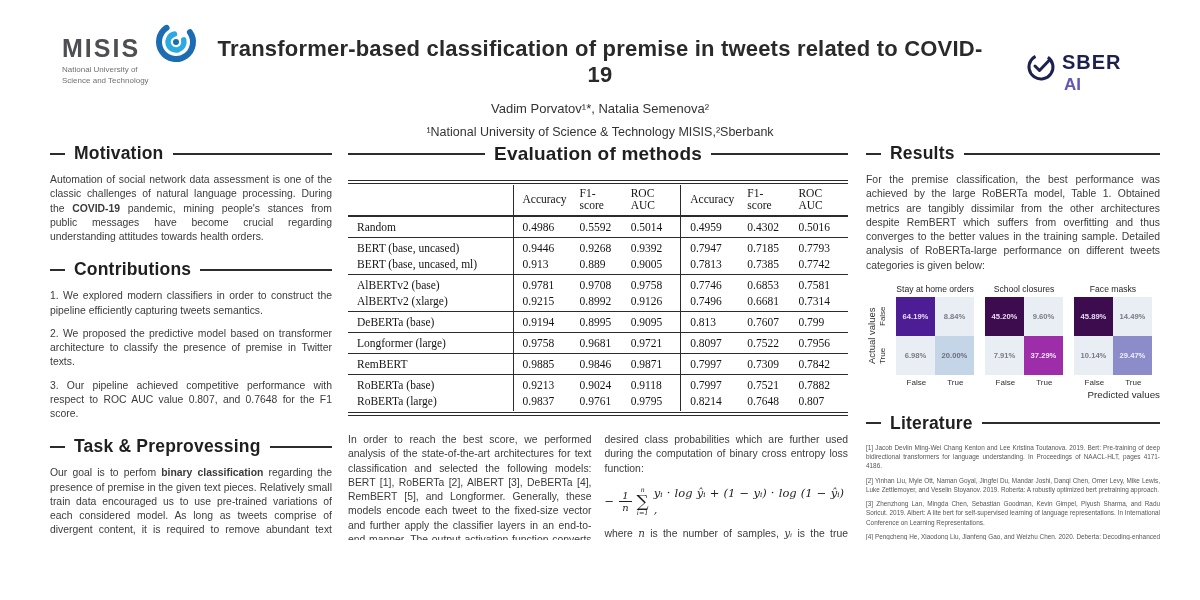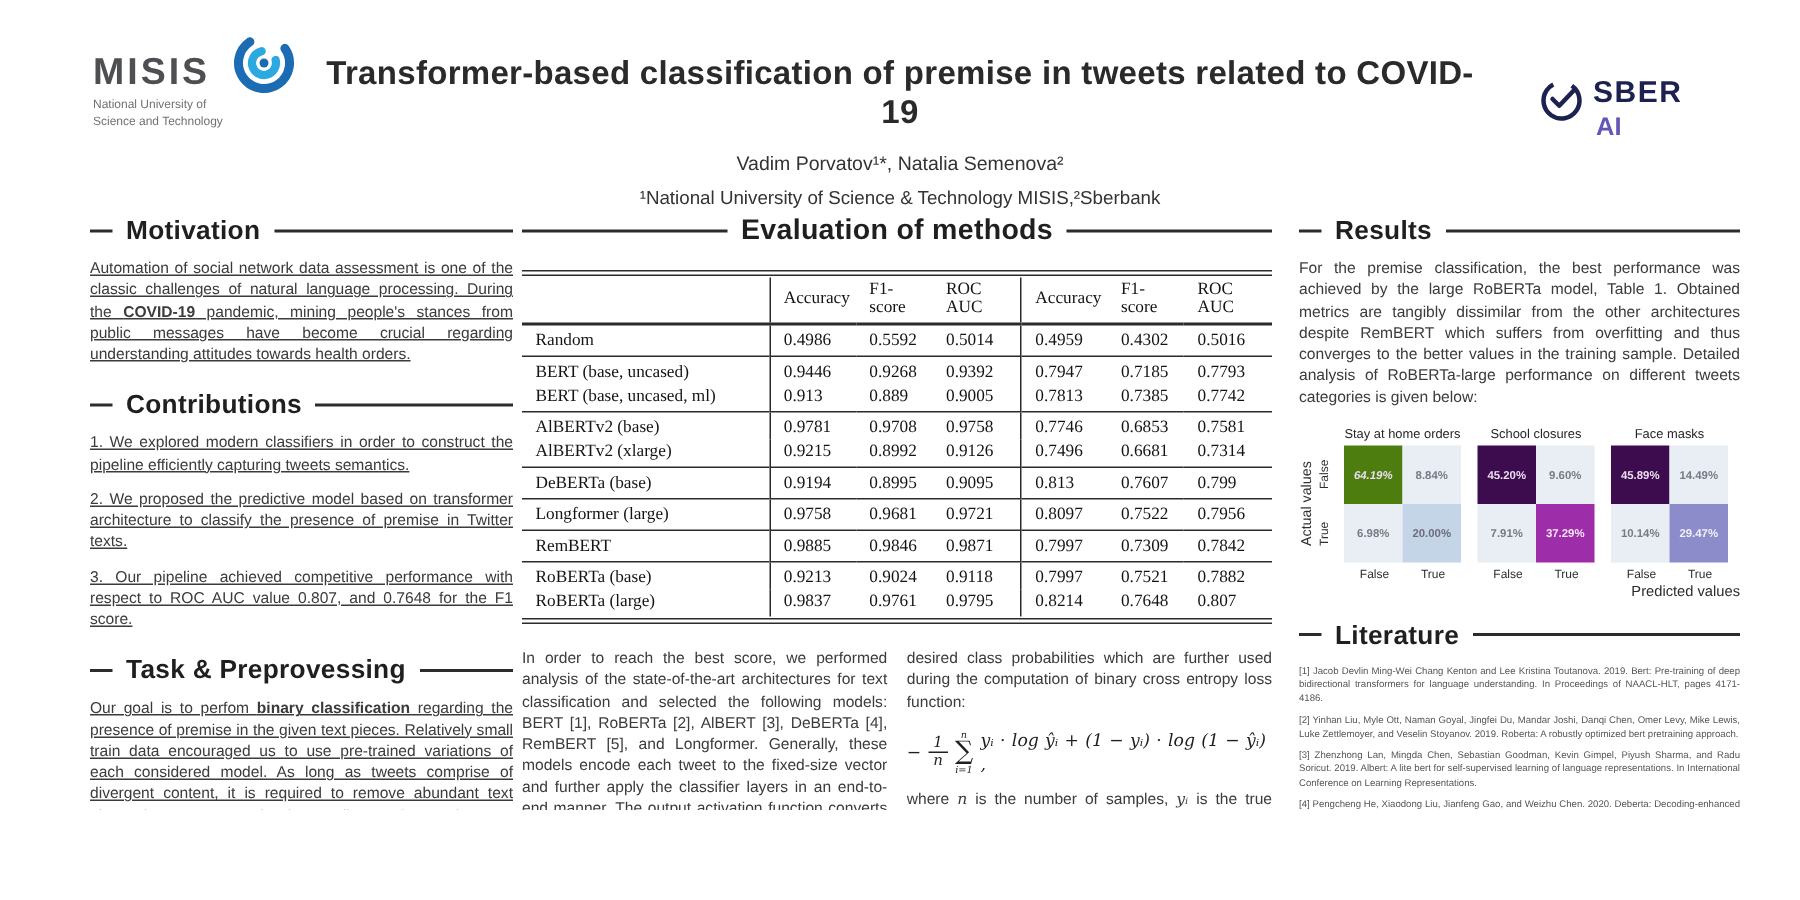--- a/index.html
+++ b/index.html
@@ -30,25 +30,25 @@
   .sec { display:flex; align-items:center; gap:9px; color:#1f1f1f; }
   .sec .rl { height:2px; background:#2c2c2c; flex:0 0 auto; }
   .sec .rl.short { width:15px; }
   .sec .rl.grow { flex:1 1 auto; }
   .sec h2 { font-size:17.5px; font-weight:700; white-space:nowrap; letter-spacing:0.2px; }
   .sec.center h2 { font-size:19px; }
 
   .body-text { font-size:10.4px; line-height:1.37; text-align:justify; color:#3b3b3b; }
 
   
-  .col-left  { position:absolute; left:60px;  top:143px; width:282px; }
+  .col-left  { position:absolute; left:50px;  top:143px; width:282px; }
   .col-center{ position:absolute; left:348px; top:143px; width:500px; }
   .col-right { position:absolute; left:866px; top:143px; width:294px; }
 
-  .col-left .body-text { margin-top:9px;text-decoration:underline; }
+  .col-left .body-text { margin-top:9px; }
   .col-left .sec { margin-top:15px; }
   .col-left .sec:first-child { margin-top:0; }
   .contrib p { margin-top:8px; }
 
   
   .tblwrap { margin-top:15px; border-top:4px double #2b2b2b; border-bottom:4px double #2b2b2b; padding:1px 0; }
   table.results { width:100%; border-collapse:collapse; font-family:"Liberation Serif", serif; font-size:11.5px; color:#141414; }
   table.results th, table.results td { font-weight:normal; text-align:left; padding:2px 4px 2px 9px; }
   table.results .vl { border-left:1px solid #2b2b2b; }
   table.results tr.h1 th { border-bottom:1px solid #2b2b2b; padding-top:4px; padding-bottom:4px; }
@@ -317,21 +317,21 @@
       <div class="hm-area">
         <div class="hm-yaxis vert">Actual values</div>
         <div class="hm-rowlabels">
           <span class="vert">False</span>
           <span class="vert">True</span>
         </div>
         <div class="hm-list">
           <div class="hm">
             <div class="hm-title">Stay at home orders</div>
             <div class="hm-grid">
-              <div class="hm-cell" style="background: #4d7c0f; color: rgb(233, 221, 240); font-style: italic;">64.19%</div>
+              <div class="hm-cell" style="background: #4c1d95; color: rgb(233, 221, 240);">64.19%</div>
               <div class="hm-cell" style="background: rgb(232, 238, 244); color: rgb(122, 122, 134);">8.84%</div>
               <div class="hm-cell" style="background: rgb(232, 238, 244); color: rgb(122, 122, 134);">6.98%</div>
               <div class="hm-cell" style="background: rgb(196, 213, 232); color: rgb(108, 108, 123);">20.00%</div>
             </div>
             <div class="hm-cols">
               <span>False</span>
               <span>True</span>
             </div>
           </div>
           <div class="hm">

